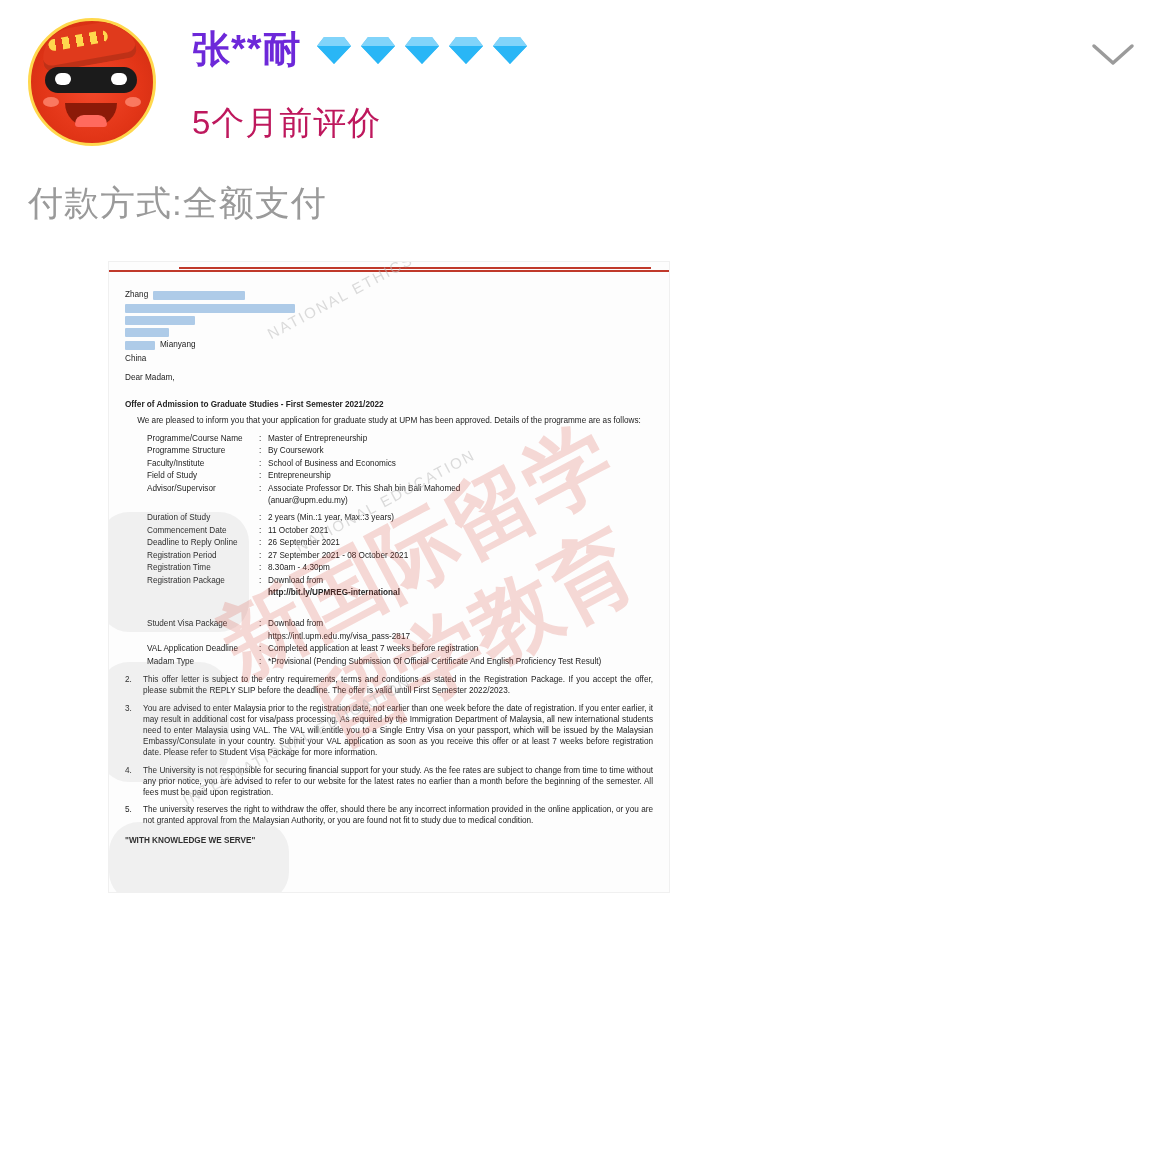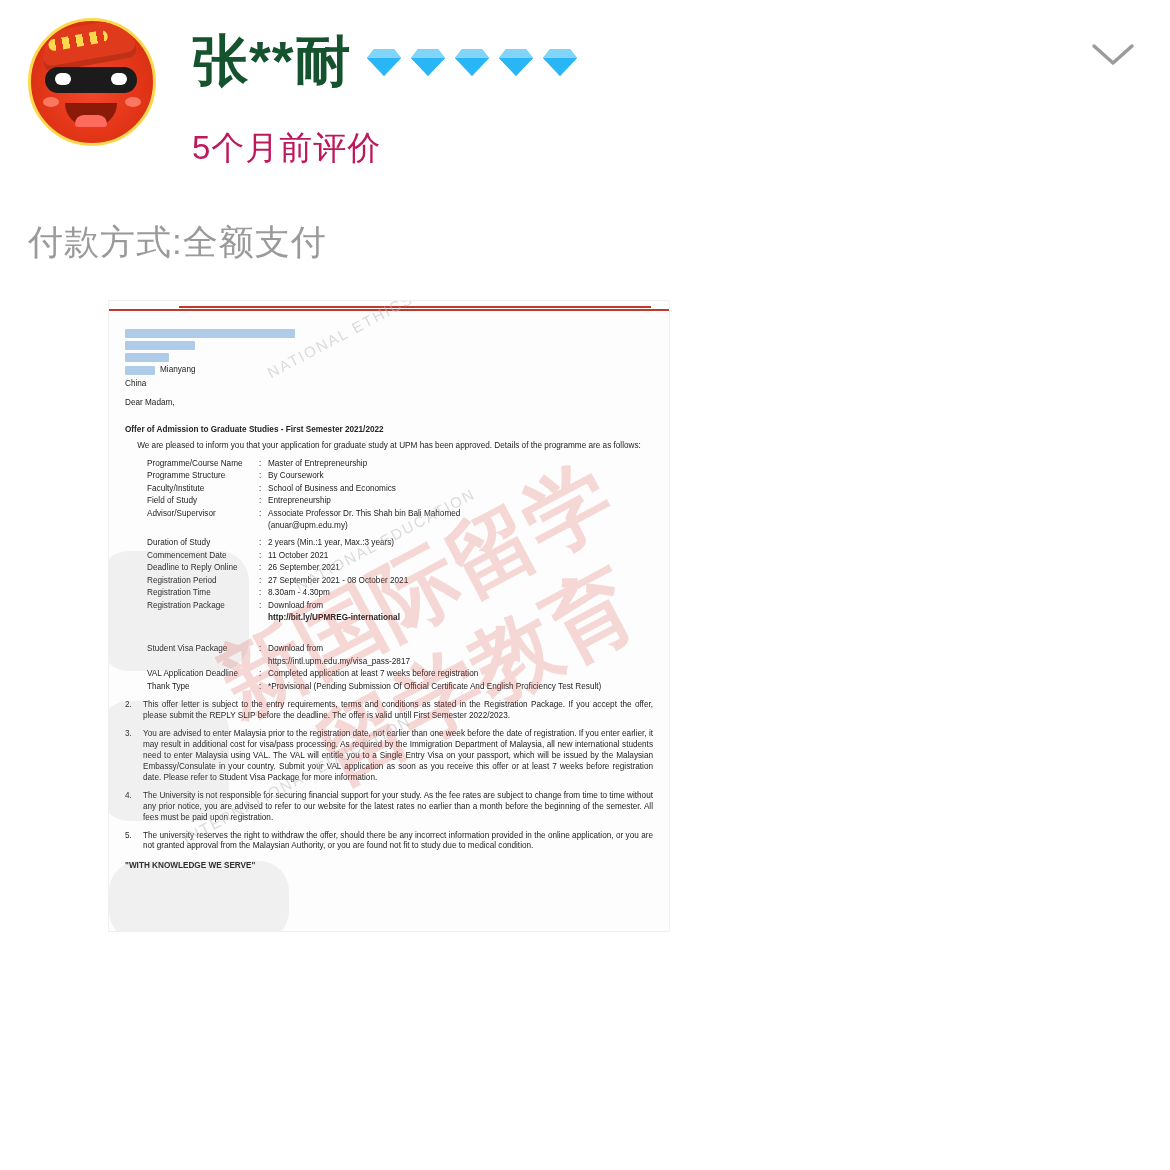--- a/index.html
+++ b/index.html
@@ -111,24 +111,24 @@
     padding-left: 36px;
     padding-top: 6px;
     min-width: 0;
   }
   .name-row {
     display: flex;
     align-items: center;
     gap: 14px;
   }
   .user-name {
-    font-size: 56px;
+    font-size: 38px;
     font-weight: bold;
     letter-spacing: 1px;
-    color: #14532d;
+    color: #6d28d9;
     white-space: nowrap;
   }
   .diamonds {
     display: flex;
     align-items: center;
     gap: 8px;
   }
   .diamond {
     width: 36px;
     height: 30px;
@@ -144,21 +144,21 @@
     flex: 0 0 auto;
     padding-top: 22px;
     padding-right: 6px;
   }
   .chevron {
     width: 46px;
     height: 28px;
     display: block;
   }
   .pay-method {
-    margin-top: 48px;
+    margin-top: 34px;
     font-size: 35px;
     color: #9a9a9a;
     letter-spacing: 1px;
   }
   .review-body {
     margin-top: 18px;
     font-size: 42px;
     font-weight: bold;
     line-height: 1.45;
     color: #111111;
@@ -322,20 +322,24 @@
   <div class="pay-method">付款方式:全额支付</div>
 
 
   <div class="attachment">
     <div class="doc">
       <div class="topline"></div>
       <div class="redbar2"></div>
 
       <div class="addr">
         <div class="ln">
+          <span>Zhang</span>
+          <span class="redact" style="width:92px"></span>
+        </div>
+        <div class="ln">
           <span class="redact" style="width:170px"></span>
         </div>
         <div class="ln">
           <span class="redact" style="width:70px"></span>
         </div>
         <div class="ln">
           <span class="redact" style="width:44px"></span>
         </div>
         <div class="ln">
           <span class="redact" style="width:30px"></span>
@@ -425,21 +429,21 @@
           <div class="k"></div>
           <div class="c"></div>
           <div class="v u">https://intl.upm.edu.my/visa_pass-2817</div>
         </div>
         <div class="row" style="margin-top:0">
           <div class="k">VAL Application Deadline</div>
           <div class="c">:</div>
           <div class="v">Completed application at least 7 weeks before registration</div>
         </div>
         <div class="row">
-          <div class="k">Thank Type</div>
+          <div class="k">Madam Type</div>
           <div class="c">:</div>
           <div class="v">*Provisional (Pending Submission Of Official Certificate And English Proficiency Test Result)</div>
         </div>
       </div>
 
       <div class="num">
         <div class="n">2.</div>
         <div class="t">This offer letter is subject to the entry requirements, terms and conditions as stated in the Registration Package. If you accept the offer, please submit the REPLY SLIP before the deadline. The offer is valid untill First Semester 2022/2023.</div>
       </div>
       <div class="num">

